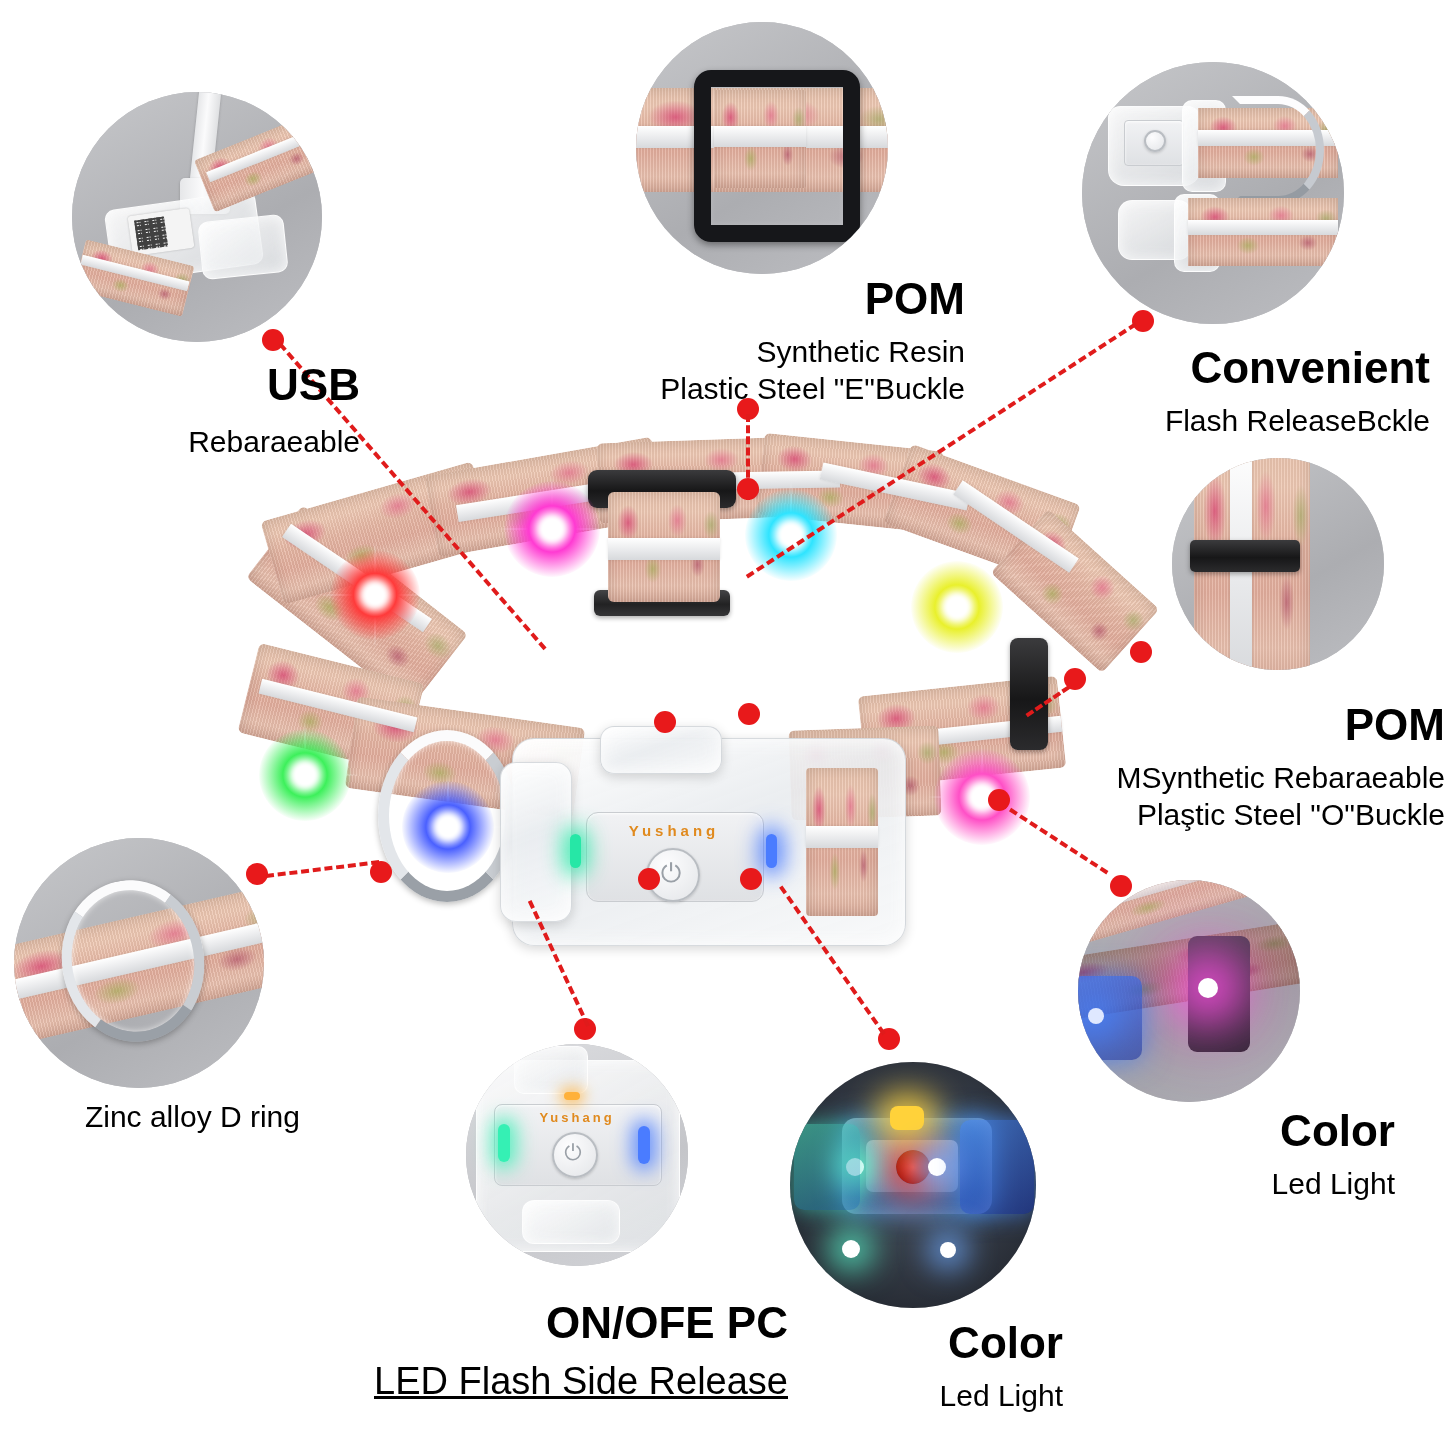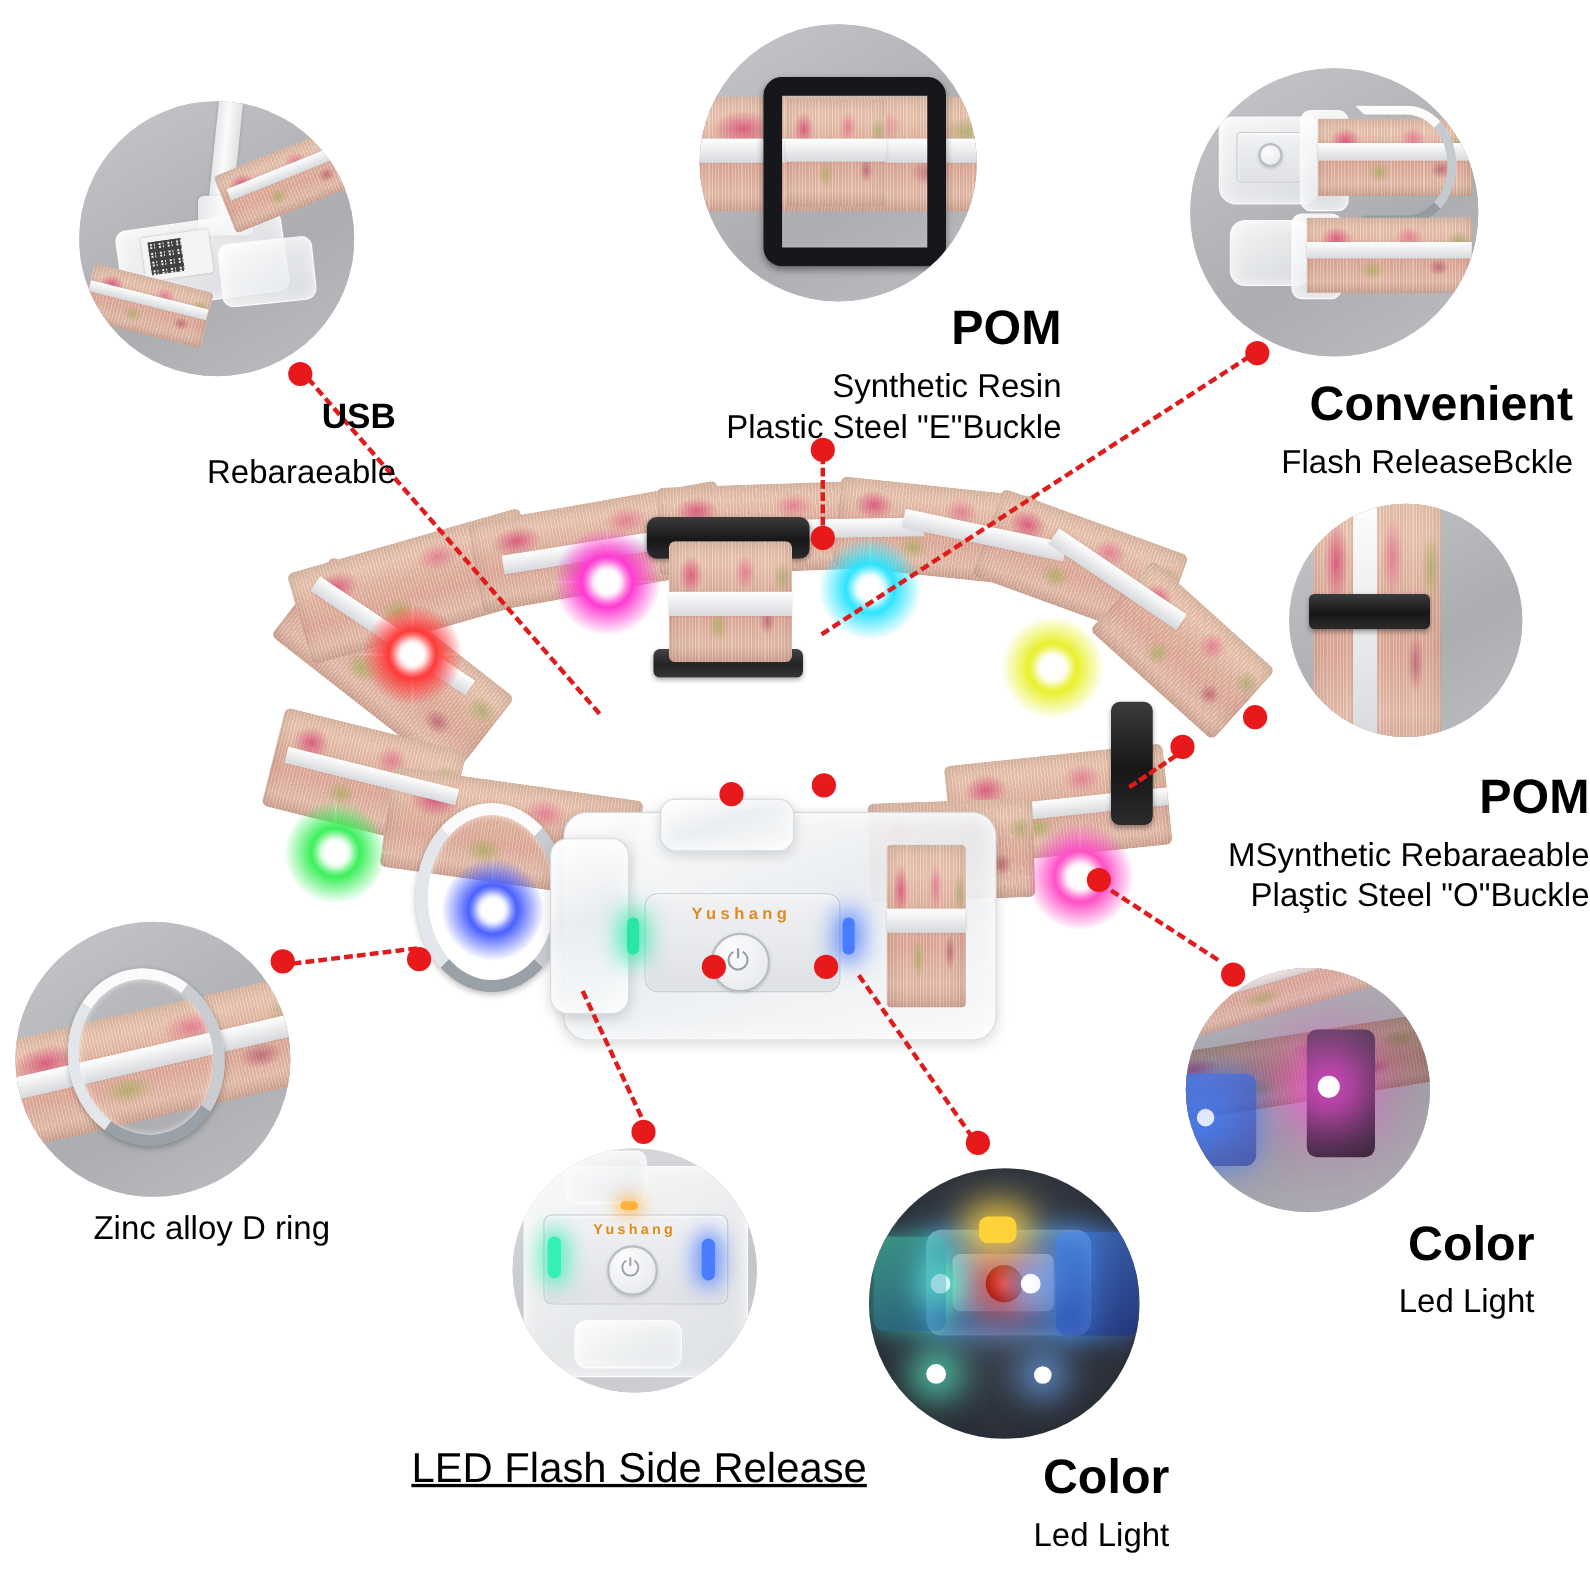--- a/index.html
+++ b/index.html
@@ -479,21 +479,21 @@
 
   <div class="dot" style="left:574px; top:1018px;"></div>
   <div class="leader" style="left:588px; top:1024px; width:138px; transform:rotate(-115deg);"></div>
   <div class="dot" style="left:638px; top:868px;"></div>
 
   <div class="dot" style="left:878px; top:1028px;"></div>
   <div class="leader" style="left:884px; top:1032px; width:180px; transform:rotate(-125deg);"></div>
   <div class="dot" style="left:740px; top:868px;"></div>
 
   <div class="callout ta-center" style="left:30px; top:362px; width:330px;">
-    <div class="title" style="font-size:32px;">USB</div>
+    <div class="title" style="font-size:44px;">USB</div>
     <div class="sub" style="font-size:30px; margin-top:16px;">Rebaraeable</div>
   </div>
 
   <div class="callout ta-center" style="left:515px; top:276px; width:450px;">
     <div class="title" style="font-size:44px;">POM</div>
     <div class="sub" style="font-size:30px; margin-top:12px;">Synthetic Resin</div>
     <div class="sub" style="font-size:30px;">Plastic Steel "E"Buckle</div>
   </div>
 
   <div class="callout ta-center" style="left:1060px; top:345px; width:370px;">
@@ -510,20 +510,21 @@
   <div class="callout ta-center" style="left:1055px; top:1108px; width:340px;">
     <div class="title" style="font-size:44px;">Color</div>
     <div class="sub" style="font-size:30px; margin-top:12px;">Led Light</div>
   </div>
 
   <div class="callout ta-center" style="left:0px; top:1087px; width:300px;">
     <div class="sub" style="font-size:30px; margin-top:12px;">Zinc alloy D ring</div>
   </div>
 
   <div class="callout ta-center" style="left:368px; top:1300px; width:420px;">
+    <div class="title" style="font-size:44px;">ON/OFE PC</div>
     <div class="sub" style="font-size:38px; margin-top:12px;text-decoration:underline;">LED Flash Side Release</div>
   </div>
 
   <div class="callout ta-center" style="left:783px; top:1320px; width:280px;">
     <div class="title" style="font-size:44px;">Color</div>
     <div class="sub" style="font-size:30px; margin-top:12px;">Led Light</div>
   </div>
 
 </div>
 

